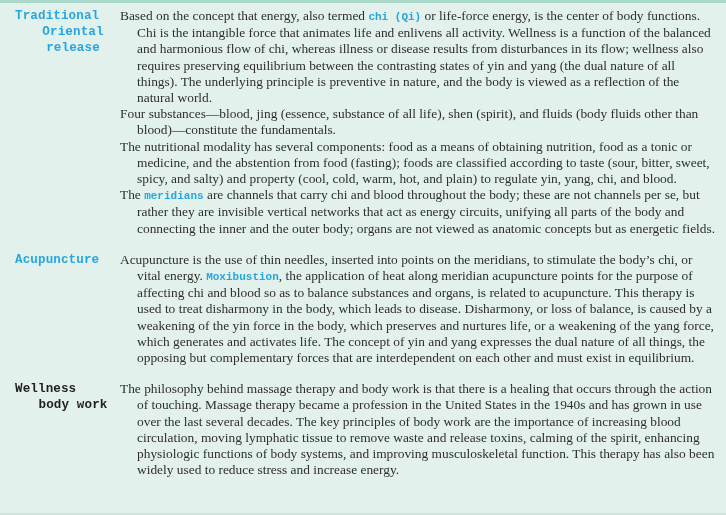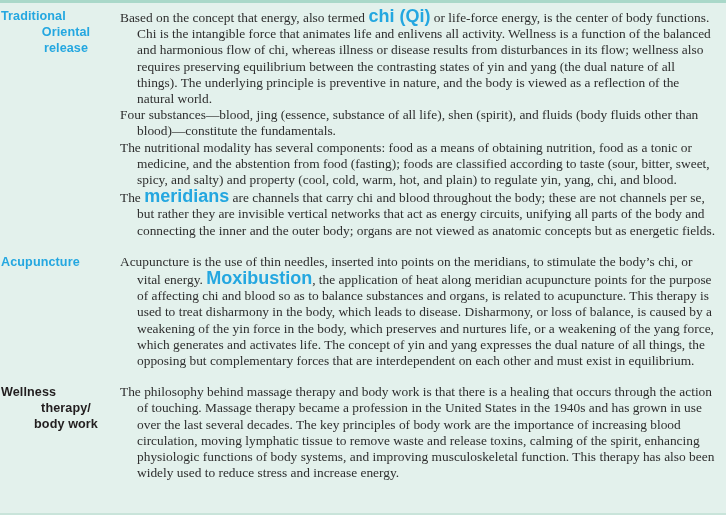--- a/index.html
+++ b/index.html
@@ -26,46 +26,46 @@
   }
   .row{
     display:flex;
     align-items:flex-start;
     margin-top:15px;
   }
   .row:first-child{margin-top:0;}
   .cell-term{
     width:120px;
     flex:0 0 120px;
-    padding-left:1px;
+    padding-left:15px;
     box-sizing:border-box;
-    font-family:Liberation Sans, sans-serif;
+    font-family:Liberation Mono, monospace;
     font-weight:bold;
     font-size:12.6px;
     line-height:16px;
     letter-spacing:0.1px;
   }
   .term-accent{color:var(--accent);}
   .term-dark{color:var(--dark);}
   .term-cont{padding-left:11px;text-align:center;}
   .cell-def{
     flex:1 1 auto;
     padding-right:8px;
     font-size:13.4px;
     line-height:16.2px;
   }
   .para{
     padding-left:17px;
     text-indent:-17px;
   }
   .hl{
-    font-family:Liberation Sans, sans-serif;
+    font-family:Liberation Mono, monospace;
     font-weight:bold;
     color:var(--accent);
-    font-size:18px;
+    font-size:11px;
   }
 </style>
 </head>
 <body>
 
 <div class="table-wrap">
     <div class="row">
       <div class="cell-term">
         <div class="term-line term-accent">Traditional</div>
         <div class="term-line term-accent term-cont">Oriental</div>
@@ -82,20 +82,19 @@
       <div class="cell-term">
         <div class="term-line term-accent">Acupuncture</div>
       </div>
       <div class="cell-def">
         <div class="para"><span class="run">Acupuncture is the use of thin needles, inserted into points on the meridians, to stimulate the body’s chi, or vital energy. </span><span class="hl">Moxibustion</span><span class="run">, the application of heat along meridian acupuncture points for the purpose of affecting chi and blood so as to balance substances and organs, is related to acupuncture. This therapy is used to treat disharmony in the body, which leads to disease. Disharmony, or loss of balance, is caused by a weakening of the yin force in the body, which preserves and nurtures life, or a weakening of the yang force, which generates and activates life. The concept of yin and yang expresses the dual nature of all things, the opposing but complementary forces that are interdependent on each other and must exist in equilibrium.</span></div>
       </div>
     </div>
     <div class="row">
       <div class="cell-term">
         <div class="term-line term-dark">Wellness</div>
-        <div class="term-line term-dark term-cont">therapy/</div>
         <div class="term-line term-dark term-cont">body work</div>
       </div>
       <div class="cell-def">
         <div class="para"><span class="run">The philosophy behind massage therapy and body work is that there is a healing that occurs through the action of touching. Massage therapy became a profession in the United States in the 1940s and has grown in use over the last several decades. The key principles of body work are the importance of increasing blood circulation, moving lymphatic tissue to remove waste and release toxins, calming of the spirit, enhancing physiologic functions of body systems, and improving musculoskeletal function. This therapy has also been widely used to reduce stress and increase energy.</span></div>
       </div>
     </div>
   </div>
 
 </body></html>

